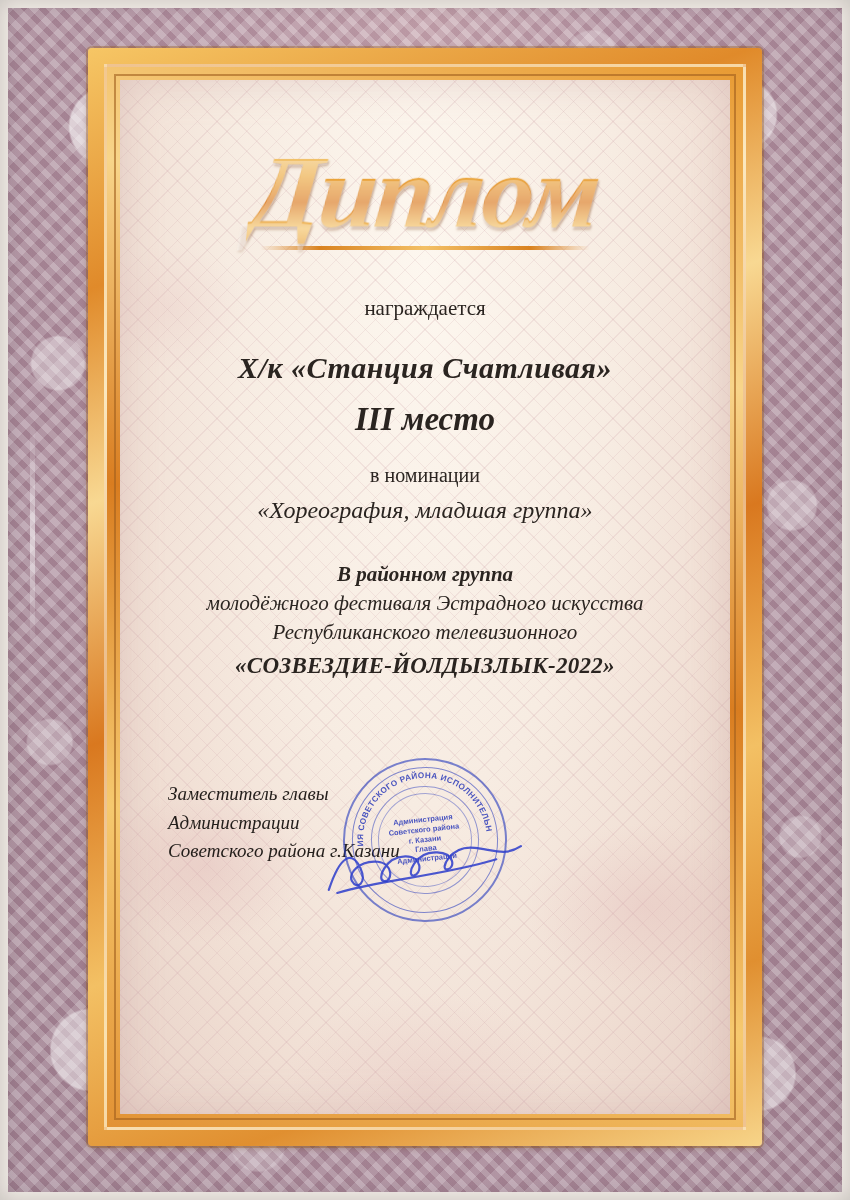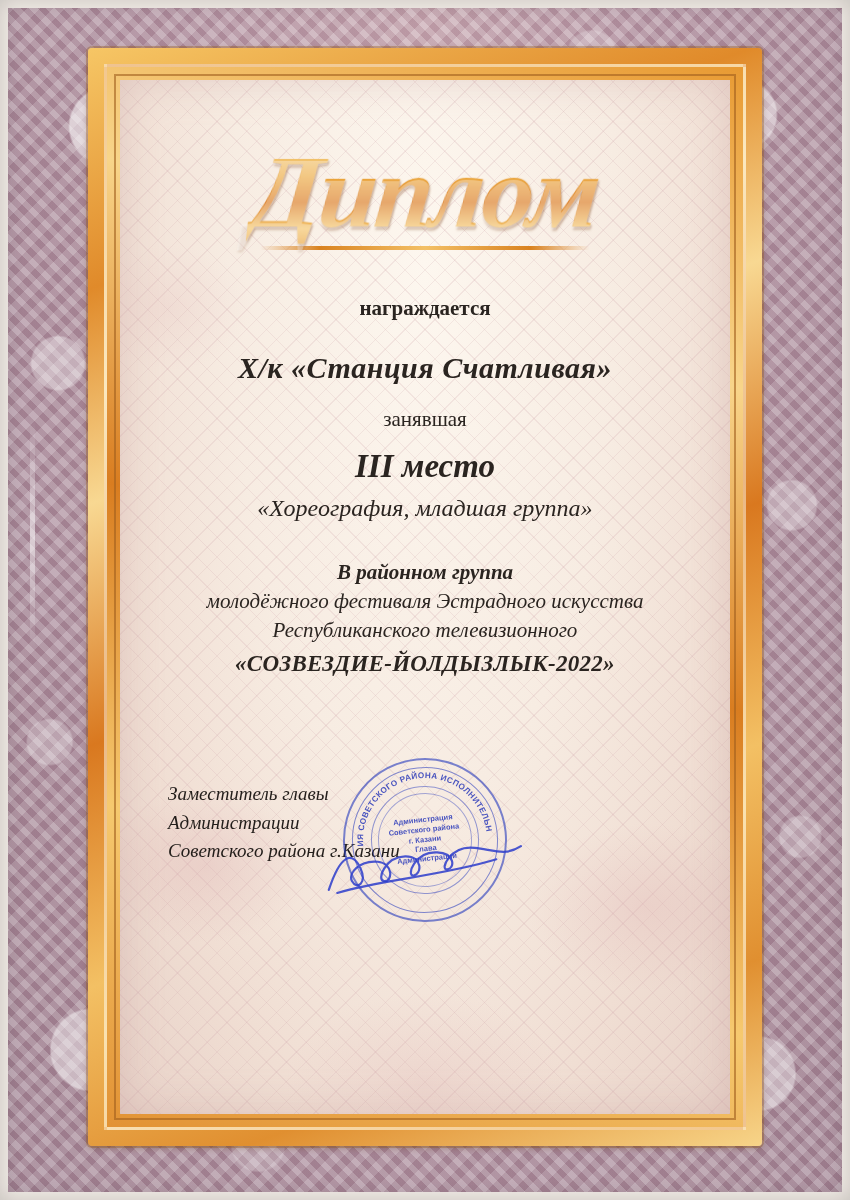--- a/index.html
+++ b/index.html
@@ -140,21 +140,20 @@
   
   .content {
     position: relative;
     text-align: center;
     color: #2a2420;
   }
   .awarded {
     margin-top: 46px;
     font-size: 21px;
     font-family: "Liberation Serif", serif;
-    font-weight: bold;
   }
   .recipient {
     margin-top: 30px;
     font-size: 30px;
     font-weight: bold;
     font-style: italic;
     letter-spacing: .5px;
   }
   .leaders {
     margin-top: 8px;
@@ -330,24 +329,24 @@
         <div class="diploma-title">Диплом</div>
         <div class="title-rule"></div>
       </div>
 
       <div class="content">
         <div class="awarded">награждается</div>
 
         <div class="recipient">Х/к «Станция Счатливая»</div>
 
 
-        <div class="took">занявшая</div>
 
         <div class="place">III место</div>
 
+        <div class="nomination-label">в номинации</div>
 
         <div class="nomination-value">«Хореография, младшая группа»</div>
 
         <div class="stage">В районном группа</div>
 
         <div class="fest-line">молодёжного фестиваля Эстрадного искусства</div>
 
         <div class="fest-line">Республиканского телевизионного</div>
 
         <div class="fest-name">«СОЗВЕЗДИЕ-ЙОЛДЫЗЛЫК-2022»</div>

